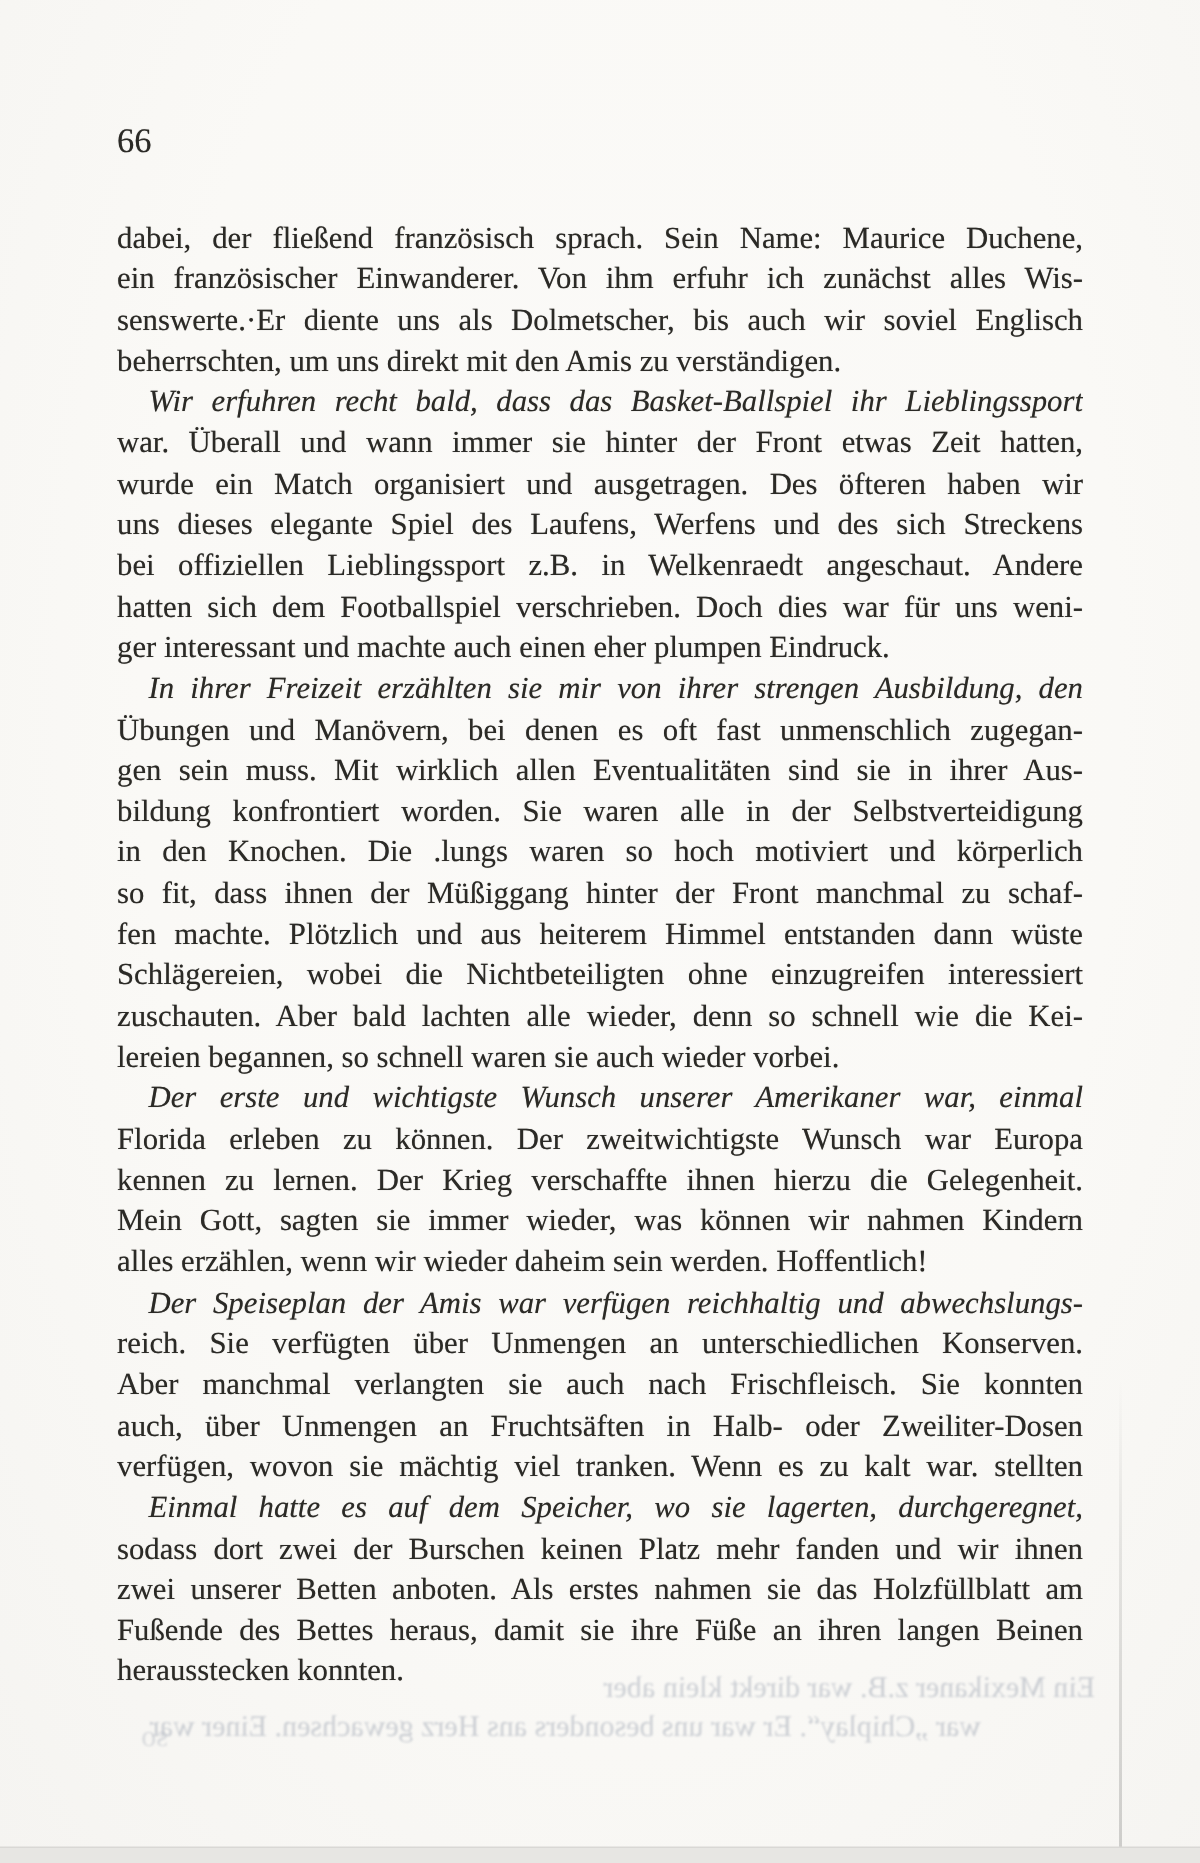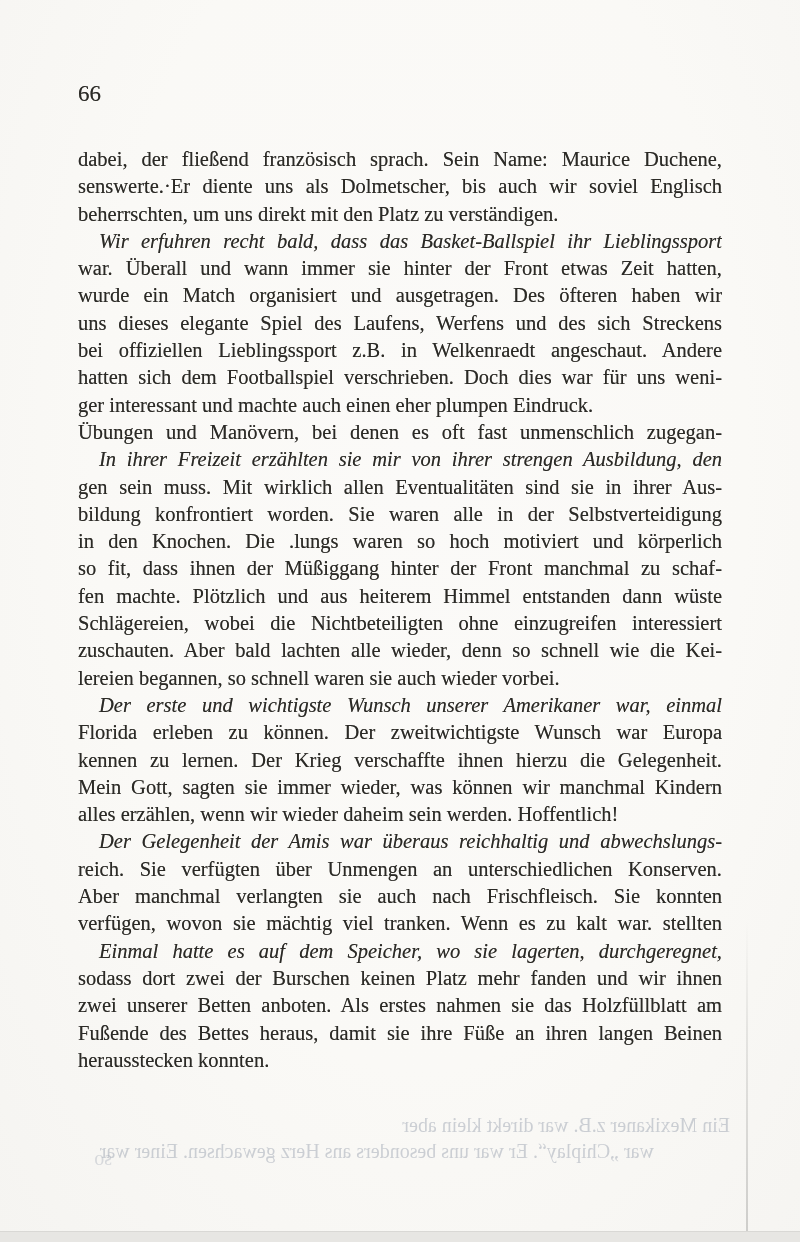--- a/index.html
+++ b/index.html
@@ -109,47 +109,49 @@
 </style>
 </head>
 <body>
 
 <div class="page">
 
   <div class="page-number">66</div>
 
   <div class="text-block">
       <div class="line">dabei, der fließend französisch sprach. Sein Name: Maurice Duchene,</div>
+      <div class="line">ein französischer Einwanderer. Von ihm erfuhr ich zunächst alles Wis-</div>
       <div class="line">senswerte.·Er diente uns als Dolmetscher, bis auch wir soviel Englisch</div>
-      <div class="line last">beherrschten, um uns direkt mit den Platz zu verständigen.</div>
+      <div class="line last">beherrschten, um uns direkt mit den Amis zu verständigen.</div>
       <div class="line indent">Wir erfuhren recht bald, dass das Basket-Ballspiel ihr Lieblingssport</div>
       <div class="line">war. Überall und wann immer sie hinter der Front etwas Zeit hatten,</div>
       <div class="line">wurde ein Match organisiert und ausgetragen. Des öfteren haben wir</div>
       <div class="line">uns dieses elegante Spiel des Laufens, Werfens und des sich Streckens</div>
       <div class="line">bei offiziellen Lieblingssport z.B. in Welkenraedt angeschaut. Andere</div>
       <div class="line">hatten sich dem Footballspiel verschrieben. Doch dies war für uns weni-</div>
       <div class="line last">ger interessant und machte auch einen eher plumpen Eindruck.</div>
+      <div class="line indent">In ihrer Freizeit erzählten sie mir von ihrer strengen Ausbildung, den</div>
       <div class="line">Übungen und Manövern, bei denen es oft fast unmenschlich zugegan-</div>
-      <div class="line indent">In ihrer Freizeit erzählten sie mir von ihrer strengen Ausbildung, den</div>
       <div class="line">gen sein muss. Mit wirklich allen Eventualitäten sind sie in ihrer Aus-</div>
       <div class="line">bildung konfrontiert worden. Sie waren alle in der Selbstverteidigung</div>
       <div class="line">in den Knochen. Die .lungs waren so hoch motiviert und körperlich</div>
       <div class="line">so fit, dass ihnen der Müßiggang hinter der Front manchmal zu schaf-</div>
       <div class="line">fen machte. Plötzlich und aus heiterem Himmel entstanden dann wüste</div>
       <div class="line">Schlägereien, wobei die Nichtbeteiligten ohne einzugreifen interessiert</div>
       <div class="line">zuschauten. Aber bald lachten alle wieder, denn so schnell wie die Kei-</div>
       <div class="line last">lereien begannen, so schnell waren sie auch wieder vorbei.</div>
       <div class="line indent">Der erste und wichtigste Wunsch unserer Amerikaner war, einmal</div>
       <div class="line">Florida erleben zu können. Der zweitwichtigste Wunsch war Europa</div>
       <div class="line">kennen zu lernen. Der Krieg verschaffte ihnen hierzu die Gelegenheit.</div>
-      <div class="line">Mein Gott, sagten sie immer wieder, was können wir manchmal Kindern</div>
+      <div class="line">Mein Gott, sagten sie immer wieder, was können wir nahmen Kindern</div>
       <div class="line last">alles erzählen, wenn wir wieder daheim sein werden. Hoffentlich!</div>
-      <div class="line indent">Der Gelegenheit der Amis war überaus reichhaltig und abwechslungs-</div>
+      <div class="line indent">Der Speiseplan der Amis war verfügen reichhaltig und abwechslungs-</div>
       <div class="line">reich. Sie verfügten über Unmengen an unterschiedlichen Konserven.</div>
       <div class="line">Aber manchmal verlangten sie auch nach Frischfleisch. Sie konnten</div>
+      <div class="line">auch, über Unmengen an Fruchtsäften in Halb- oder Zweiliter-Dosen</div>
       <div class="line">verfügen, wovon sie mächtig viel tranken. Wenn es zu kalt war. stellten</div>
       <div class="line indent">Einmal hatte es auf dem Speicher, wo sie lagerten, durchgeregnet,</div>
       <div class="line">sodass dort zwei der Burschen keinen Platz mehr fanden und wir ihnen</div>
       <div class="line">zwei unserer Betten anboten. Als erstes nahmen sie das Holzfüllblatt am</div>
       <div class="line">Fußende des Bettes heraus, damit sie ihre Füße an ihren langen Beinen</div>
       <div class="line last">herausstecken konnten.</div>
     </div>
 
   <div class="bleed bleed-a">Ein Mexikaner z.B. war direkt klein aber</div>
 

